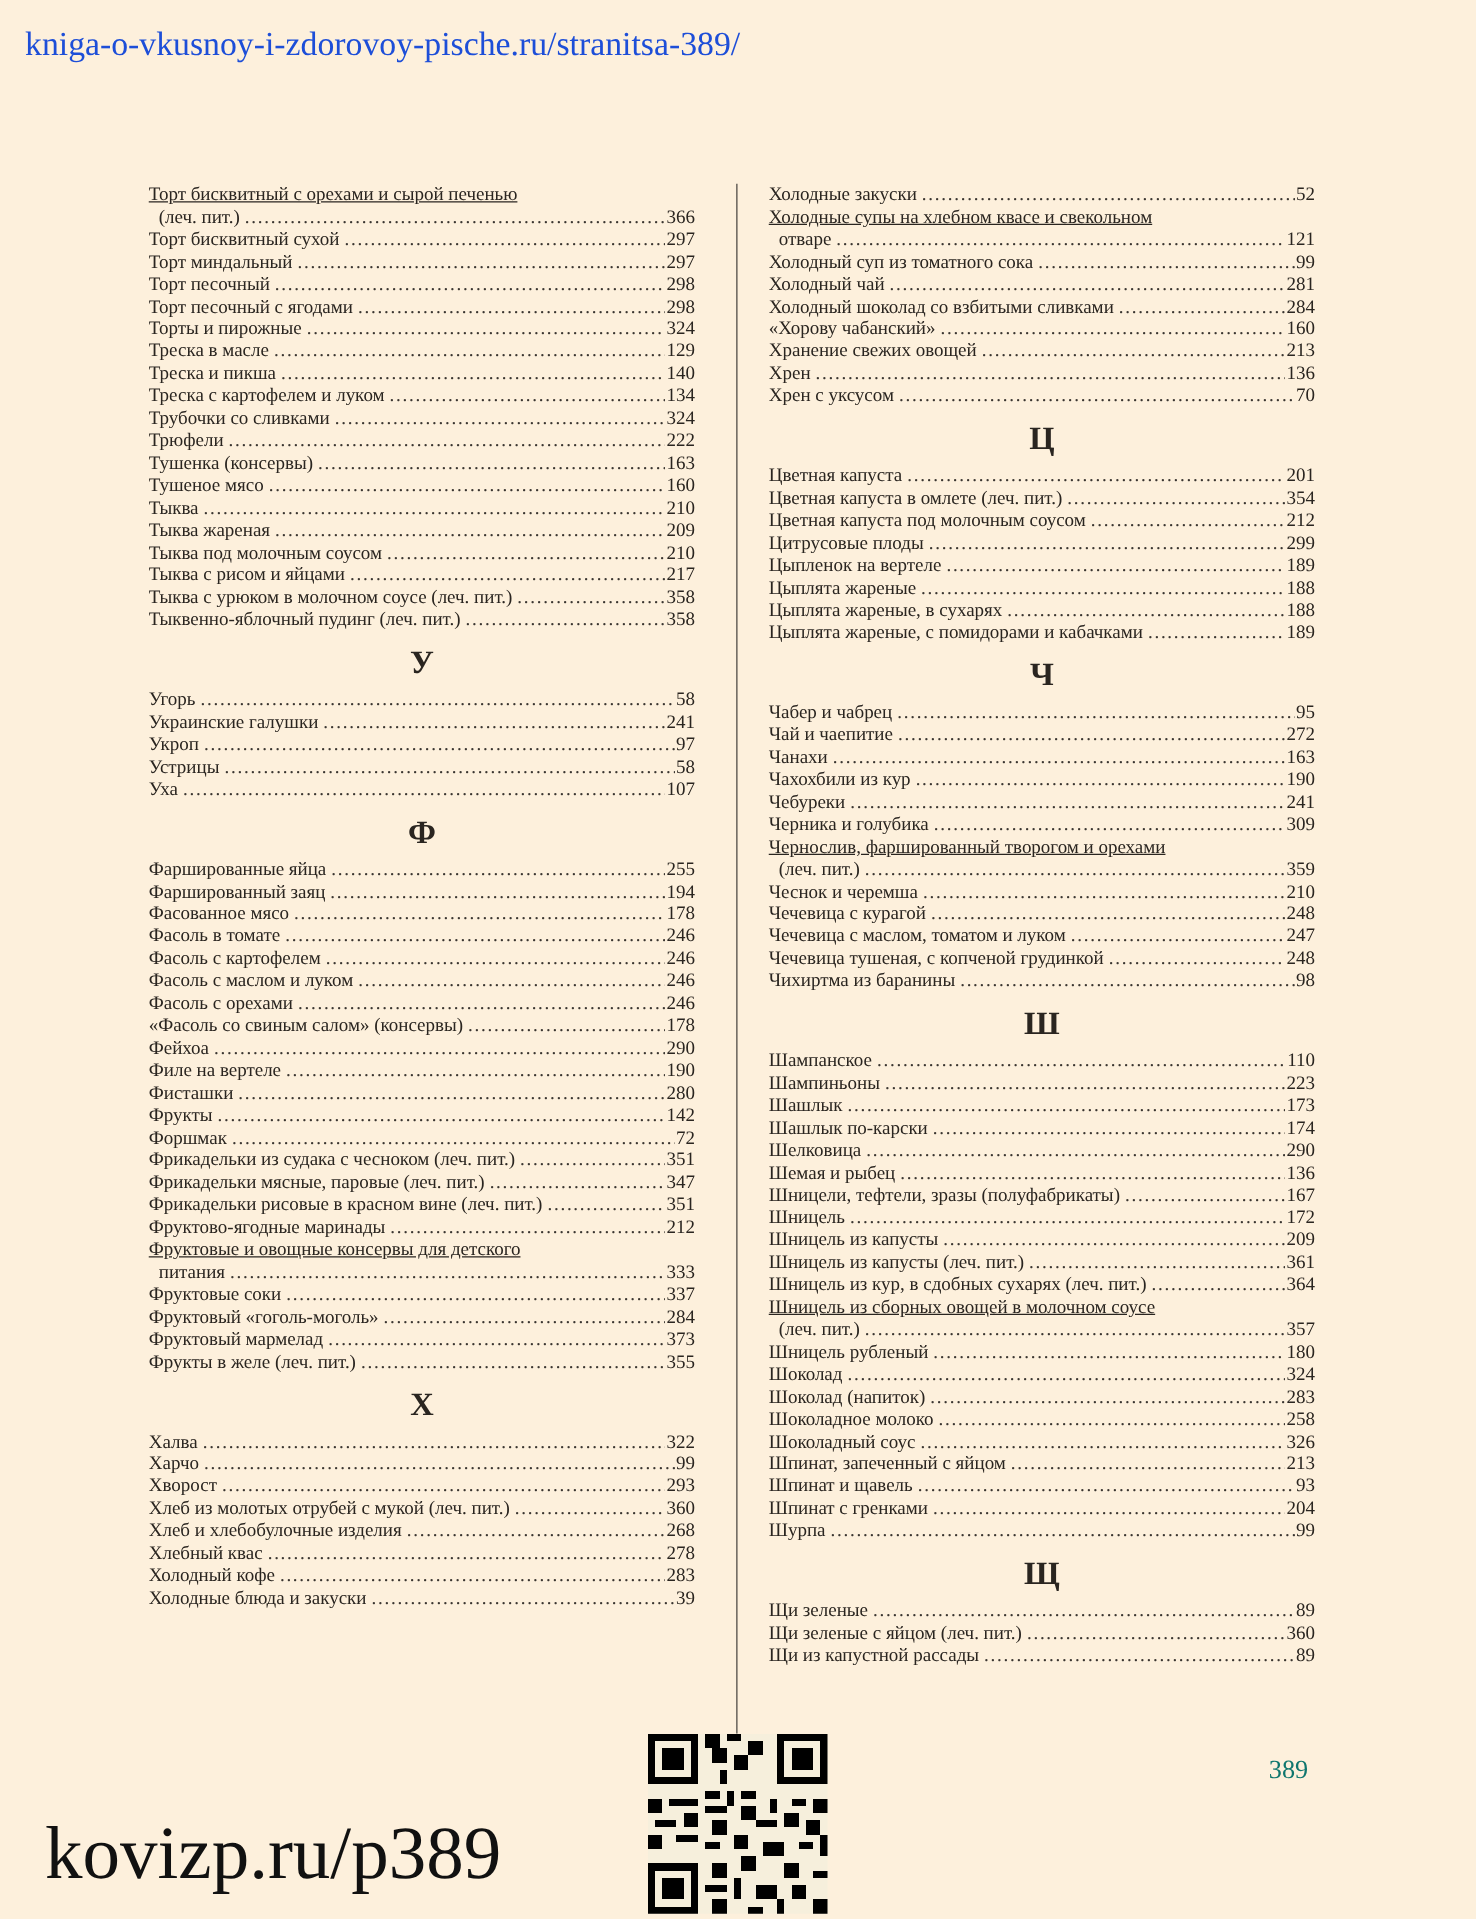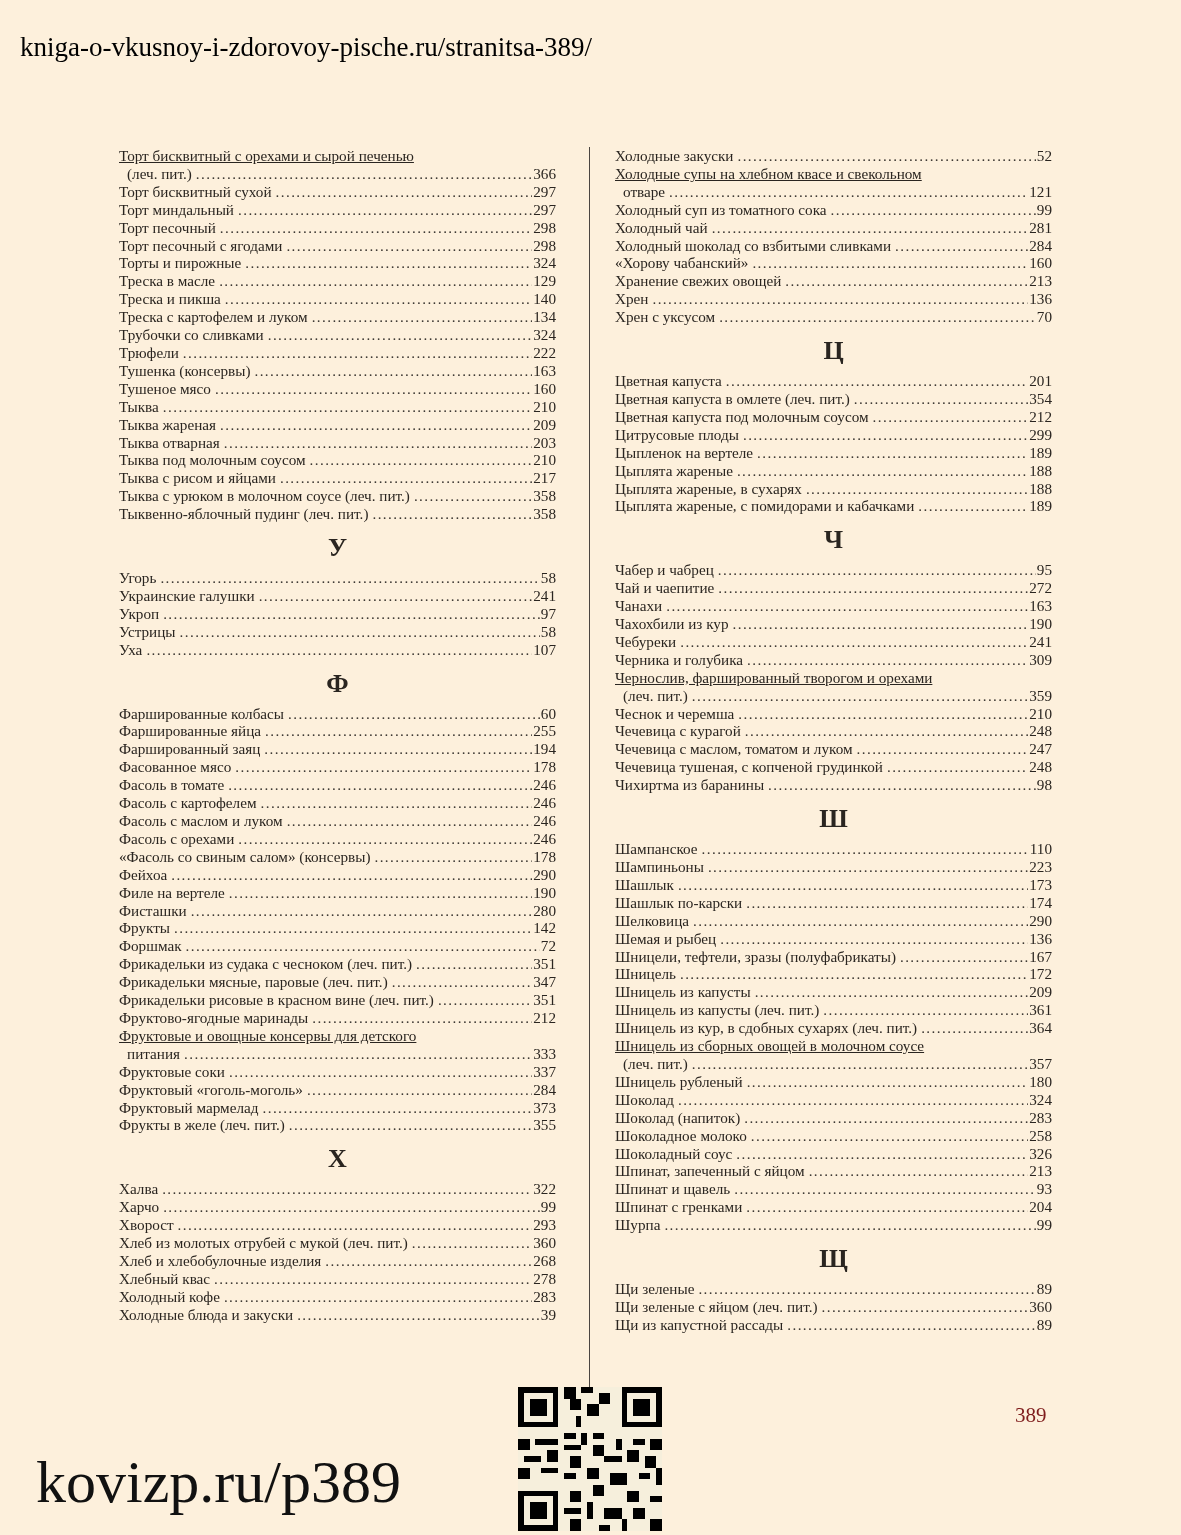--- a/index.html
+++ b/index.html
@@ -1,30 +1,30 @@
 <!DOCTYPE html>
 <html><head>
 <meta charset="utf-8">
 <style>
   html,body{margin:0;padding:0;}
   body{width:1181px;height:1535px;background:#fdf0dc;position:relative;overflow:hidden;color:#2a2520;font-family:"Liberation Serif","DejaVu Serif",serif;}
-  .url-top{position:absolute;left:20px;top:32px;font-size:27px;color:#000000;letter-spacing:0px;}
+  .url-top{position:absolute;left:20px;top:20px;font-size:27px;color:#1d4ed8;letter-spacing:0px;}
   .col{position:absolute;top:147px;width:437px;font-size:15.2px;line-height:17.9px;}
   .col.left{left:119px;}
   .col.right{left:615px;}
   .divider{position:absolute;left:589px;top:147px;width:1px;height:1240px;background:#4a4540;}
   .entry{display:flex;align-items:baseline;white-space:nowrap;}
   .entry .name{flex:0 0 auto;}
   .entry .dots{flex:1 1 auto;overflow:hidden;margin:0 1px 0 4px;letter-spacing:2.6px;color:#3a3530;}
   .entry .dots::before{content:". . . . . . . . . . . . . . . . . . . . . . . . . . . . . . . . . . . . . . . . . . . . . . . . . . . . . . . . . . . . . . . . . . . . . . . . . . . . .";letter-spacing:-1.2px;}
   .entry .page{flex:0 0 auto;text-align:right;}
   .entry.cont .name{padding-left:8px;}
   .entry.head{display:block;text-decoration:underline;}
   .letter{text-align:center;font-weight:bold;font-size:26px;line-height:26px;padding:12px 0 8px 0;font-family:"Liberation Serif","DejaVu Serif",serif;}
-  .page-num{position:absolute;left:1015px;top:1403px;font-size:21px;color:#7f1d1d;text-align:right;}
+  .page-num{position:absolute;left:1015px;top:1403px;font-size:21px;color:#0f766e;text-align:right;}
   .url-bottom{position:absolute;left:20px;top:1448px;font-size:60px;color:#111;margin-left:16px;}
   .qr{position:absolute;left:518px;top:1387px;width:144px;height:144px;background:#fdf0dc;}
   .qr svg{width:144px;height:144px;display:block;}
 </style>
 </head>
 <body>
 
 <div class="url-top">kniga-o-vkusnoy-i-zdorovoy-pische.ru/stranitsa-389/</div>
 
 <div class="col left">
@@ -98,25 +98,20 @@
       <span class="name">Тыква</span>
       <span class="dots"></span>
       <span class="page">210</span>
     </div>
     <div class="entry">
       <span class="name">Тыква жареная</span>
       <span class="dots"></span>
       <span class="page">209</span>
     </div>
     <div class="entry">
-      <span class="name">Тыква отварная</span>
-      <span class="dots"></span>
-      <span class="page">203</span>
-    </div>
-    <div class="entry">
       <span class="name">Тыква под молочным соусом</span>
       <span class="dots"></span>
       <span class="page">210</span>
     </div>
     <div class="entry">
       <span class="name">Тыква с рисом и яйцами</span>
       <span class="dots"></span>
       <span class="page">217</span>
     </div>
     <div class="entry">
@@ -149,25 +144,20 @@
       <span class="name">Устрицы</span>
       <span class="dots"></span>
       <span class="page">58</span>
     </div>
     <div class="entry">
       <span class="name">Уха</span>
       <span class="dots"></span>
       <span class="page">107</span>
     </div>
     <div class="letter">Ф</div>
-    <div class="entry">
-      <span class="name">Фаршированные колбасы</span>
-      <span class="dots"></span>
-      <span class="page">60</span>
-    </div>
     <div class="entry">
       <span class="name">Фаршированные яйца</span>
       <span class="dots"></span>
       <span class="page">255</span>
     </div>
     <div class="entry">
       <span class="name">Фаршированный заяц</span>
       <span class="dots"></span>
       <span class="page">194</span>
     </div>

